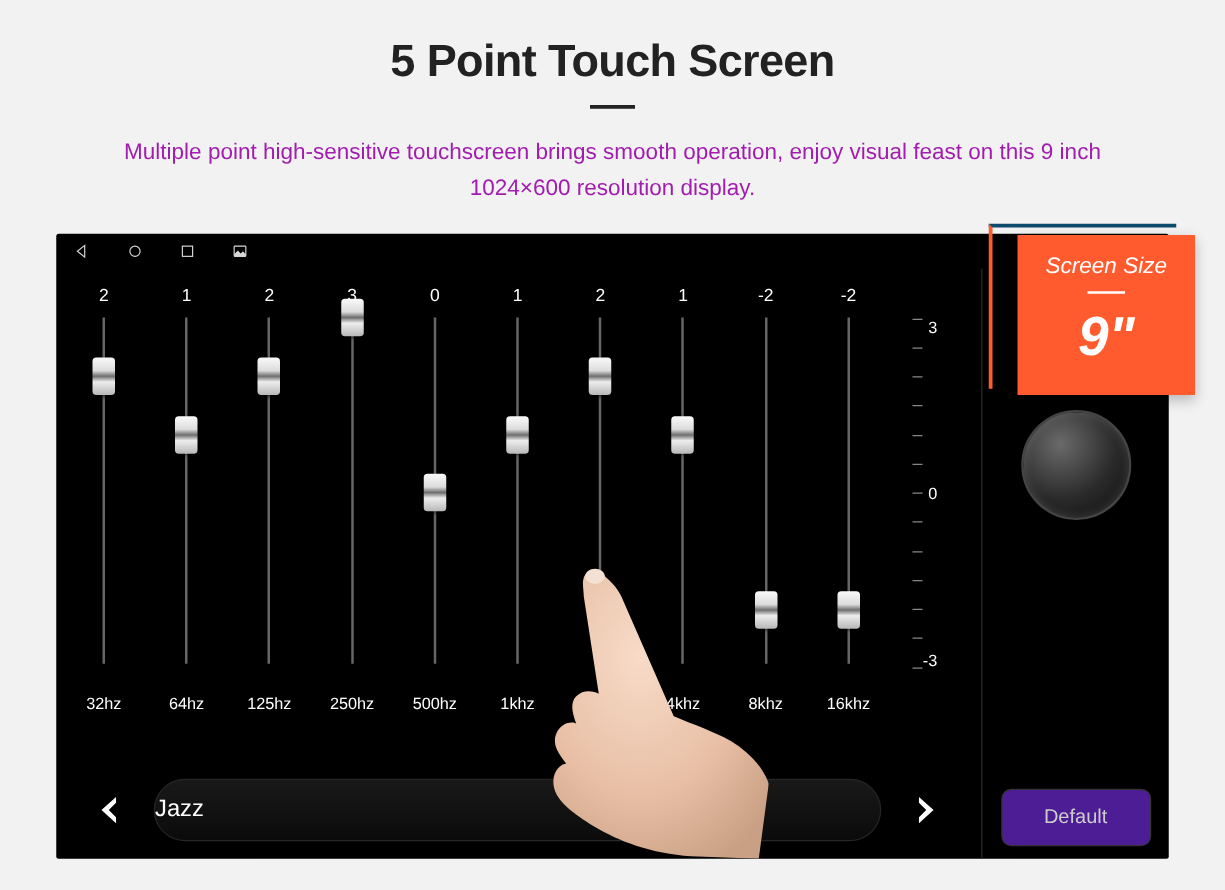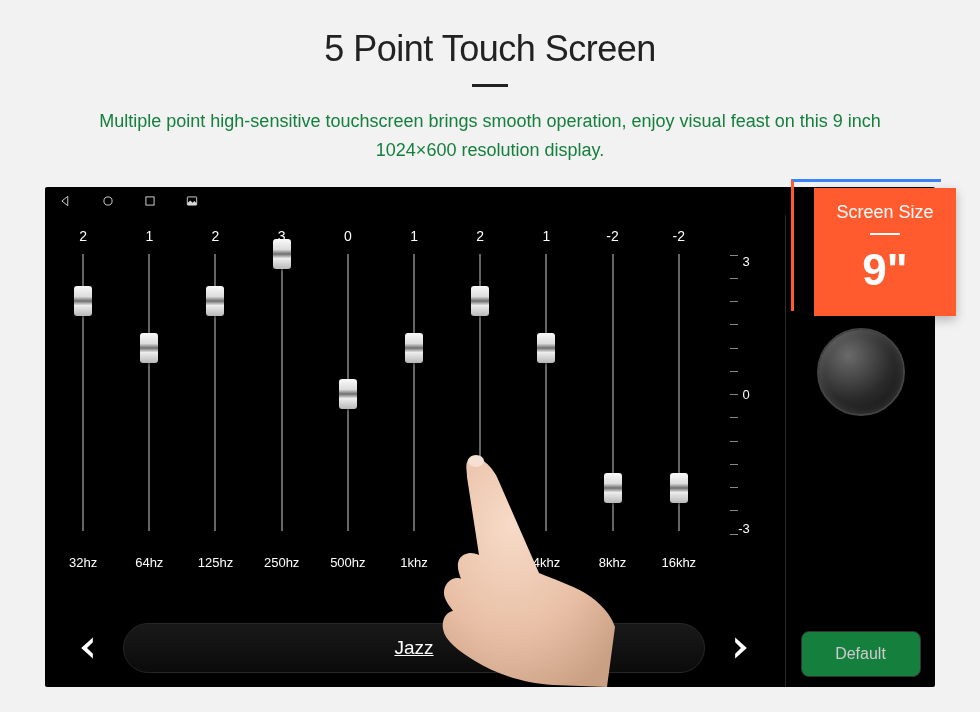--- a/index.html
+++ b/index.html
@@ -7,35 +7,35 @@
     width: 980px;
     height: 712px;
     background: #f2f2f2;
     font-family: -apple-system, BlinkMacSystemFont, "Segoe UI", Arial, sans-serif;
     position: relative;
     overflow: hidden;
   }
   .page-title {
     text-align: center;
     font-size: 36px;
-    font-weight: 400;
+    font-weight: 700;
     color: #222;
     margin-top: 28px;
     letter-spacing: -0.5px;
   }
   .title-underline {
     width: 36px;
     height: 3px;
     background: #222;
     margin: 14px auto 20px;
   }
   .page-subtitle {
     text-align: center;
     font-size: 18px;
-    color: #15803d;
+    color: #a21caf;
     line-height: 1.6;
     max-width: 820px;
     margin: 0 auto 22px;
   }
   .device-wrap {
     position: relative;
     margin: 0 auto;
     width: 890px;
   }
   .device {
@@ -156,23 +156,21 @@
   }
   .preset-pill {
     flex: 1;
     height: 50px;
     border-radius: 25px;
     background: linear-gradient(to bottom, #191919, #0b0b0b);
     border: 1px solid #262626;
     color: #fff;
     display: flex;
     align-items: center;
-    justify-content: center;
     font-size: 19px;
-    text-decoration: underline;
   }
   
   .right-panel {
     position: absolute;
     right: 0; top: 28px;
     width: 150px;
     height: 472px;
     border-left: 1px solid #2a2a2a;
     padding: 20px 10px 10px;
     display: flex;
@@ -209,38 +207,39 @@
     border-radius: 50%;
     background: radial-gradient(circle at 35% 30%, #6a6a6a, #2a2a2a 55%, #0d0d0d);
     border: 2px solid #444;
     box-shadow: inset 0 0 8px rgba(255,255,255,.15), 0 2px 6px rgba(0,0,0,.8);
   }
   .spacer { flex: 1; }
   .pill-btn {
     width: 120px;
     height: 46px;
     border-radius: 8px;
-    background: #15803d;
+    background: #4c1d95;
     border: 1px solid #333;
     color: #ccc;
     font-size: 16px;
     display: flex;
     align-items: center;
     justify-content: center;
     cursor: pointer;
   }
   
   .callout {
     position: absolute;
     top: -8px;
     right: -6px;
     width: 150px;
     height: 132px;
     border-left: 3px solid #ff5b2e;
-    border-top: 3px solid #3b82f6;
+    border-top: 3px solid #0c4a6e;
+    font-style: italic;
   }
   .callout-inner {
     position: absolute;
     top: 6px; left: 20px;
     width: 142px;
     height: 128px;
     background: #ff5b2e;
     color: #fff;
     text-align: center;
     padding-top: 14px;

